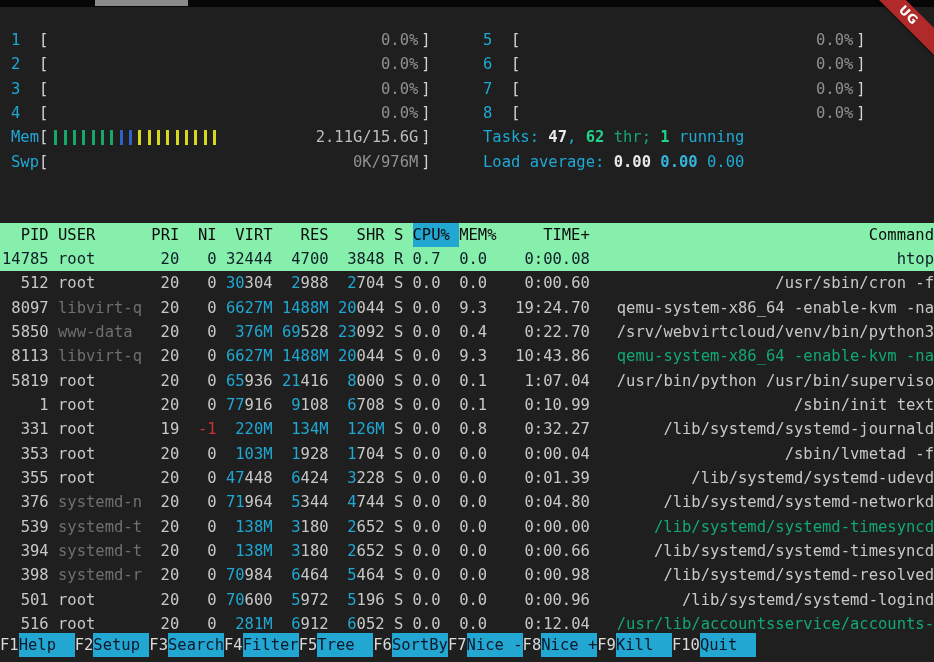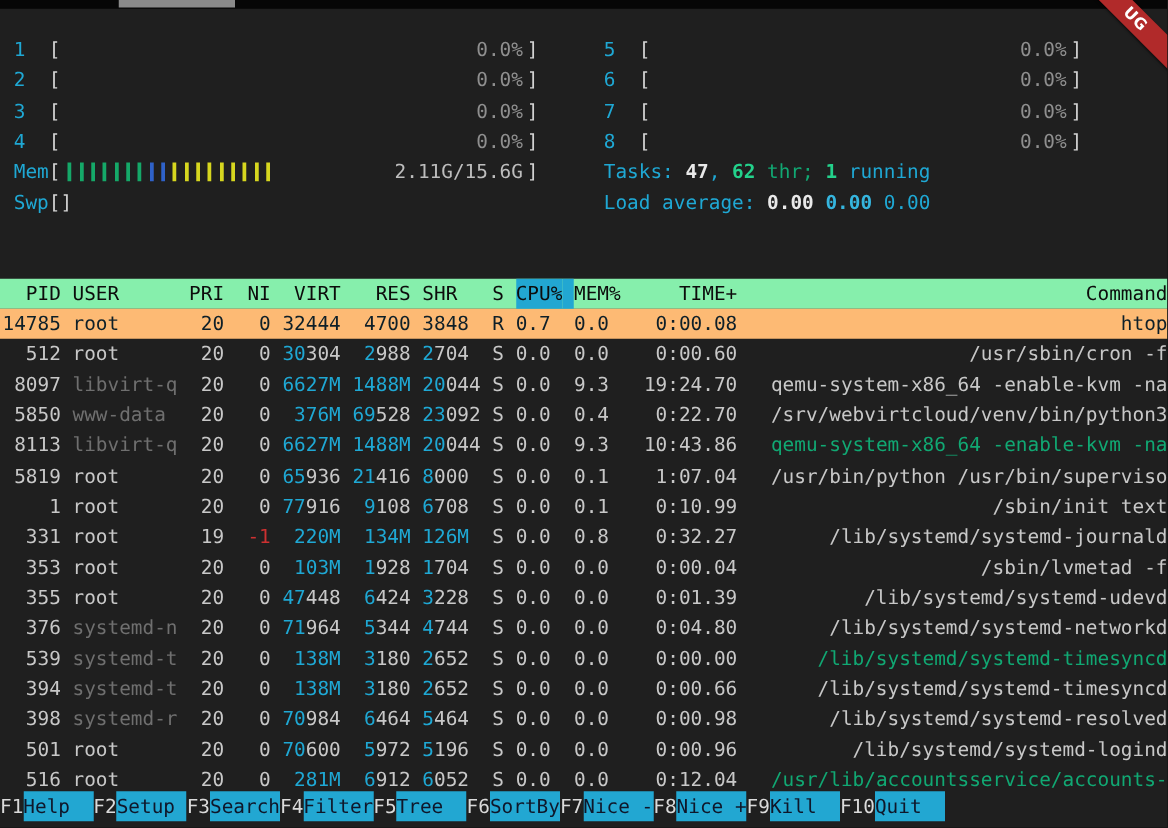--- a/index.html
+++ b/index.html
@@ -35,31 +35,31 @@
   .gn{color:#11a873}
   .bg{color:#23d18b;font-weight:bold}
   .dim{color:#6f6f6f}
   .red{color:#cd3131}
   .grn{color:#11a873}
   
   #table{position:absolute;top:222.6px;left:0;width:934px;z-index:1}
   .row{display:flex;height:24.33px;padding-left:2px;white-space:pre}
   .row.thead{background:#86efac;color:#0c0c0c}
   .row.thead .sorted{background:#22a7d2}
-  .row.sel{background:#fdba74}
+  .row.sel{background:#86efac}
   .row.sel span{color:#0e1f28 !important}
   .c{display:inline-block;white-space:pre}
   .g{display:inline-block;width:1ch;white-space:pre}
   .c-pid{width:5ch;text-align:right}
   .c-user{width:9ch;text-align:left}
   .c-pri{width:3ch;text-align:right}
   .c-ni{width:3ch;text-align:right}
   .c-virt{width:5ch;text-align:right}
   .c-res{width:5ch;text-align:right}
-  .c-shr{width:5ch;text-align:left}
+  .c-shr{width:5ch;text-align:right}
   .c-s{width:1ch;text-align:left}
   .c-cpu{width:4ch;}
   .c-mem{width:4ch;text-align:left}
   .c-time{width:9ch;text-align:right}
   .c-cmd{flex:1;text-align:right;overflow:hidden}
   
   #fnbar{position:absolute;top:633px;left:0;width:752px;height:24.33px;display:flex;z-index:2}
   .fnseg{display:flex}
   .fnkey{color:#dadada;white-space:pre}
   .fnlabel{display:inline-block;width:6ch;background:#22a7d2;color:#0f172a;white-space:pre}
@@ -75,21 +75,21 @@
   <div class="ribbon">
     <span>UG</span>
   </div>
 
   <div id="meters-left">
       <div class="mline"><span class="mlabel cy">1</span><span class="br">[</span><span class="mbar wl"><span class="mpct ">0.0%</span></span><span class="br">]</span></div>
       <div class="mline"><span class="mlabel cy">2</span><span class="br">[</span><span class="mbar wl"><span class="mpct ">0.0%</span></span><span class="br">]</span></div>
       <div class="mline"><span class="mlabel cy">3</span><span class="br">[</span><span class="mbar wl"><span class="mpct ">0.0%</span></span><span class="br">]</span></div>
       <div class="mline"><span class="mlabel cy">4</span><span class="br">[</span><span class="mbar wl"><span class="mpct ">0.0%</span></span><span class="br">]</span></div>
       <div class="mline"><span class="mlabel cy">Mem</span><span class="br">[</span><span class="mbar wl"><span class="bars"><span class="bar" style="background: rgb(21, 168, 104);"></span><span class="bar" style="background: rgb(21, 168, 104);"></span><span class="bar" style="background: rgb(21, 168, 104);"></span><span class="bar" style="background: rgb(21, 168, 104);"></span><span class="bar" style="background: rgb(21, 168, 104);"></span><span class="bar" style="background: rgb(21, 168, 104);"></span><span class="bar" style="background: rgb(21, 168, 104);"></span><span class="bar" style="background: rgb(47, 98, 201);"></span><span class="bar" style="background: rgb(47, 98, 201);"></span><span class="bar" style="background: rgb(214, 214, 31);"></span><span class="bar" style="background: rgb(214, 214, 31);"></span><span class="bar" style="background: rgb(214, 214, 31);"></span><span class="bar" style="background: rgb(214, 214, 31);"></span><span class="bar" style="background: rgb(214, 214, 31);"></span><span class="bar" style="background: rgb(214, 214, 31);"></span><span class="bar" style="background: rgb(214, 214, 31);"></span><span class="bar" style="background: rgb(214, 214, 31);"></span><span class="bar" style="background: rgb(214, 214, 31);"></span></span><span class="mpct mval-bright">2.11G/15.6G</span></span><span class="br">]</span></div>
-      <div class="mline"><span class="mlabel cy">Swp</span><span class="br">[</span><span class="br">]</span></div>
+      <div class="mline"><span class="mlabel cy">Swp</span><span class="br">[</span><span class="mbar wl"><span class="mpct mval-dim">0K/976M</span></span><span class="br">]</span></div>
     </div>
   <div id="meters-right">
       <div class="mline"><span class="mlabel cy">5</span><span class="br">[</span><span class="mbar wr"><span class="mpct ">0.0%</span></span><span class="br">]</span></div>
       <div class="mline"><span class="mlabel cy">6</span><span class="br">[</span><span class="mbar wr"><span class="mpct ">0.0%</span></span><span class="br">]</span></div>
       <div class="mline"><span class="mlabel cy">7</span><span class="br">[</span><span class="mbar wr"><span class="mpct ">0.0%</span></span><span class="br">]</span></div>
       <div class="mline"><span class="mlabel cy">8</span><span class="br">[</span><span class="mbar wr"><span class="mpct ">0.0%</span></span><span class="br">]</span></div>
     </div>
 
   <div id="text-right">
     <div class="tline"><span class="cy">Tasks: </span><span class="bw">47</span><span class="cy">, </span><span class="bg">62</span><span class="gn"> thr; </span><span class="bg">1</span><span class="cy"> running</span></div>

